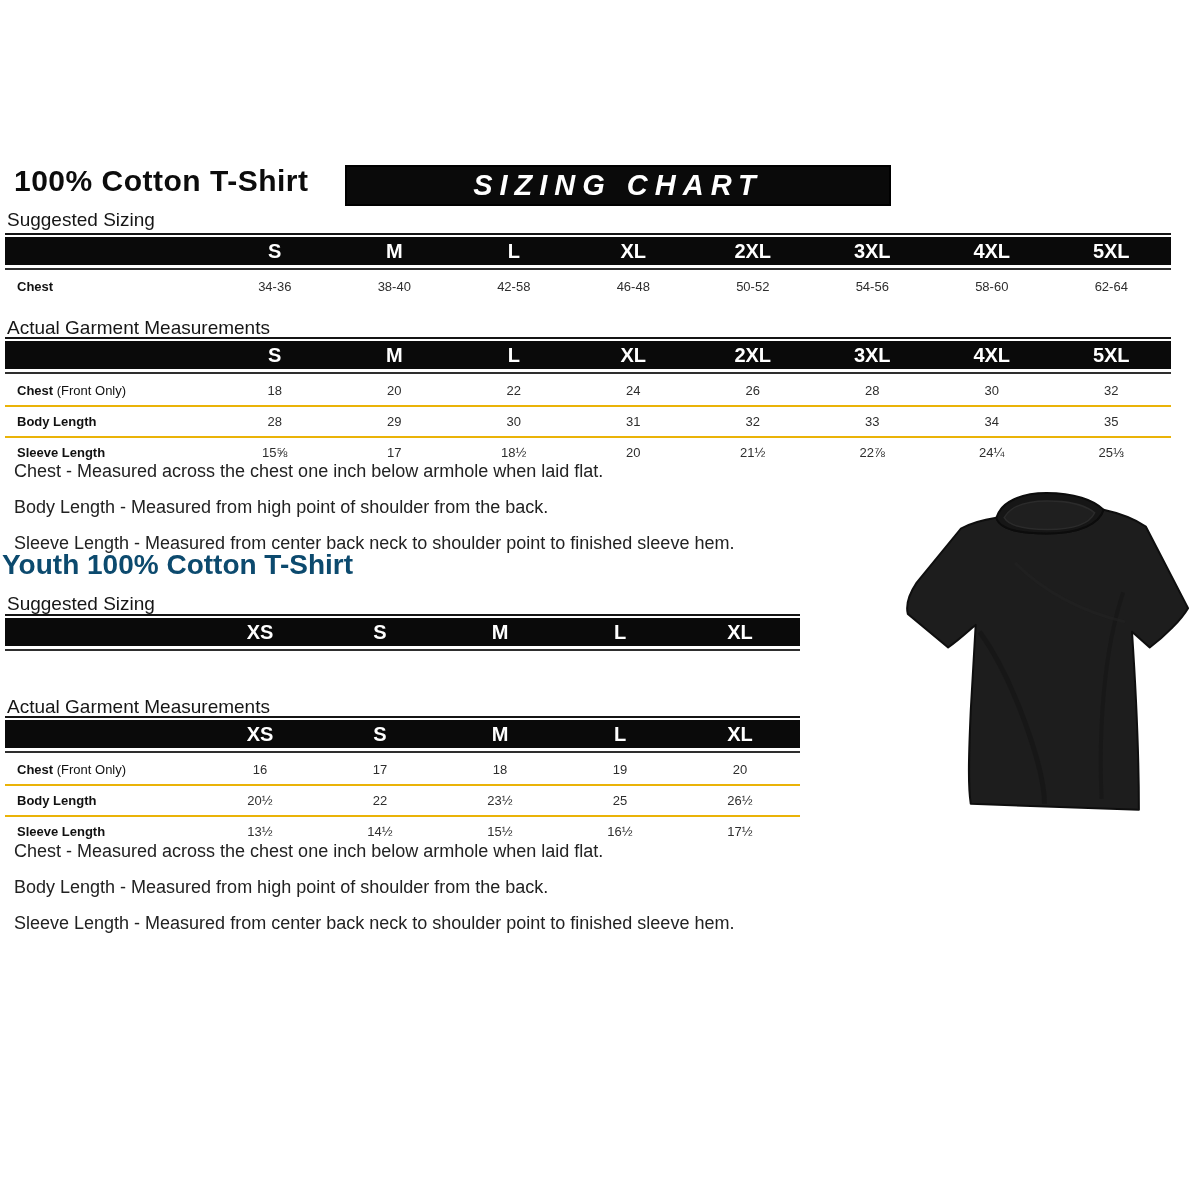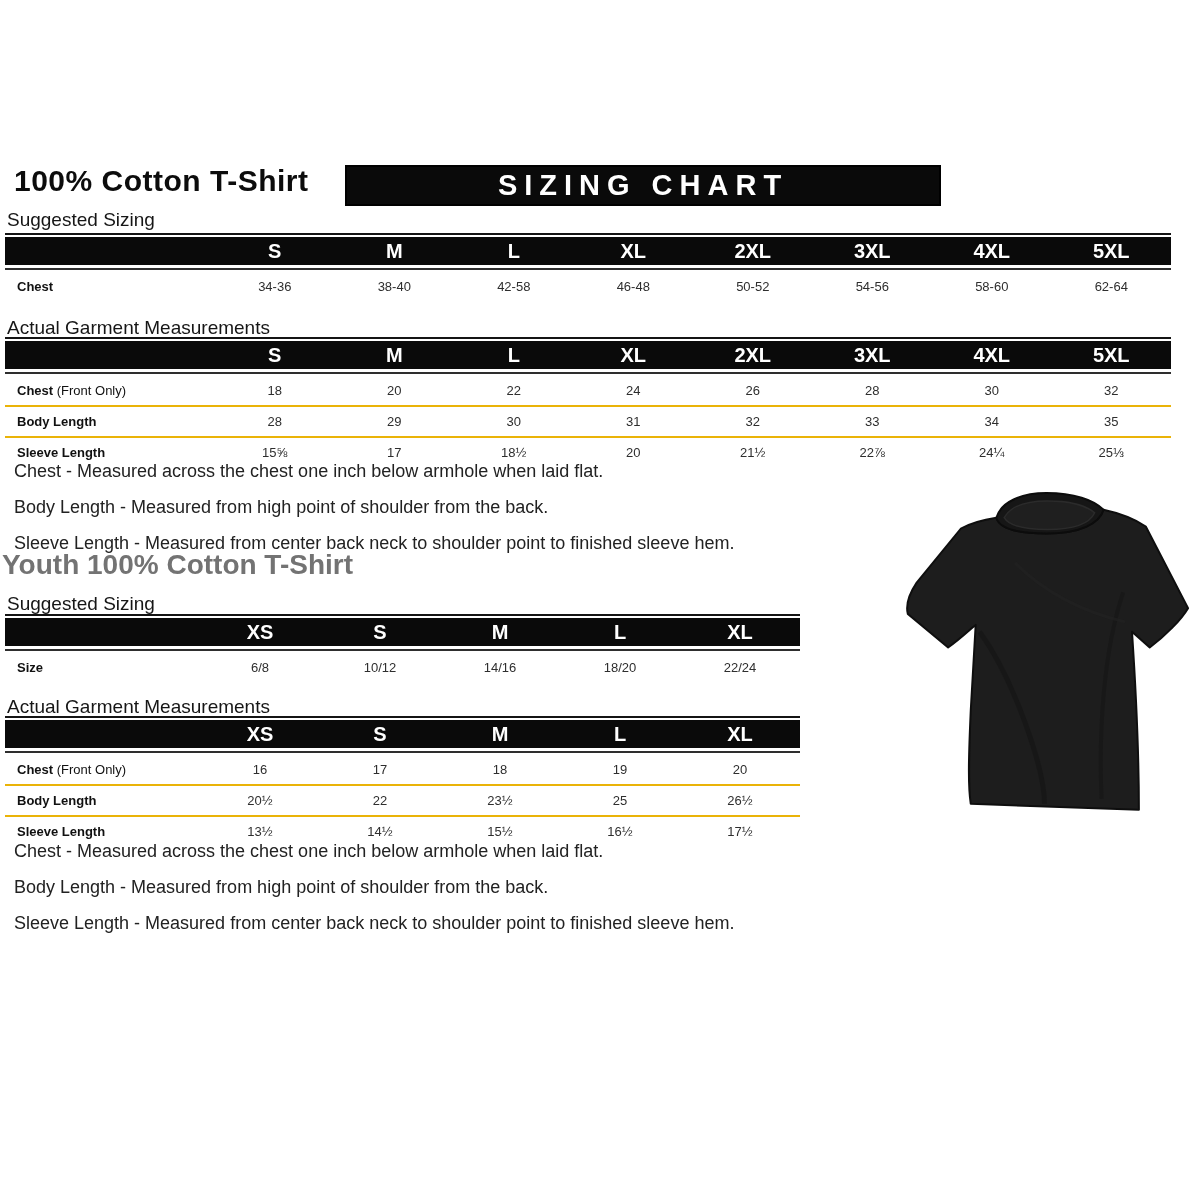--- a/index.html
+++ b/index.html
@@ -20,21 +20,21 @@
     background:#0a0a0a; color:#ffffff;
     display:flex; align-items:center; justify-content:center;
     font-size:29px; font-weight:bold; letter-spacing:7px;
     border:2px solid #000;
     box-sizing:border-box;
   }
   .section-label {
     font-size:19px; color:#161616;
   }
   .youth-title {
-    font-size:28px; font-weight:bold; color:#737373;
+    font-size:28px; font-weight:bold; color:#0c4a6e;
   }
 
   
   .size-table { box-sizing:border-box; }
   .t-head, .t-row {
     display:grid;
     grid-template-columns: var(--label-w) repeat(var(--ncols), 1fr);
     align-items:center;
   }
   .t-head {
@@ -58,21 +58,21 @@
 
   .notes div { font-size:18px; color:#222; margin-bottom:15px; }
 
   .tshirt-wrap svg { display:block; }
 </style>
 </head>
 <body>
 
 <div class="abs main-title" style="left:14px; top:164px;">100% Cotton T-Shirt</div>
 
-<div class="abs banner" style="left:345px; top:165px; width:596px; height:41px;">SIZING CHART</div>
+<div class="abs banner" style="left:345px; top:165px; width:546px; height:41px;font-style:italic;">SIZING CHART</div>
 
 <div class="abs section-label" style="left:7px; top:209px;">Suggested Sizing</div>
 
 <div class="abs size-table" style="left:5px; top:237px; width:1166px; --label-w:210px; --ncols:8;">
     <div class="t-head">
       <div class="t-label-cell"></div>
       <div class="t-col">S</div>
       <div class="t-col">M</div>
       <div class="t-col">L</div>
       <div class="t-col">XL</div>
@@ -154,28 +154,20 @@
 <div class="abs section-label" style="left:7px; top:593px;">Suggested Sizing</div>
 
 <div class="abs size-table" style="left:5px; top:618px; width:795px; --label-w:195px; --ncols:5;">
     <div class="t-head">
       <div class="t-label-cell"></div>
       <div class="t-col">XS</div>
       <div class="t-col">S</div>
       <div class="t-col">M</div>
       <div class="t-col">L</div>
       <div class="t-col">XL</div>
-    </div>
-    <div class="t-row">
-      <div class="t-label-cell"><b>Size</b></div>
-      <div class="t-col">6/8</div>
-      <div class="t-col">10/12</div>
-      <div class="t-col">14/16</div>
-      <div class="t-col">18/20</div>
-      <div class="t-col">22/24</div>
     </div>
   </div>
 
 <div class="abs section-label" style="left:7px; top:696px;">Actual Garment Measurements</div>
 
 <div class="abs size-table" style="left:5px; top:720px; width:795px; --label-w:195px; --ncols:5;">
     <div class="t-head">
       <div class="t-label-cell"></div>
       <div class="t-col">XS</div>
       <div class="t-col">S</div>

